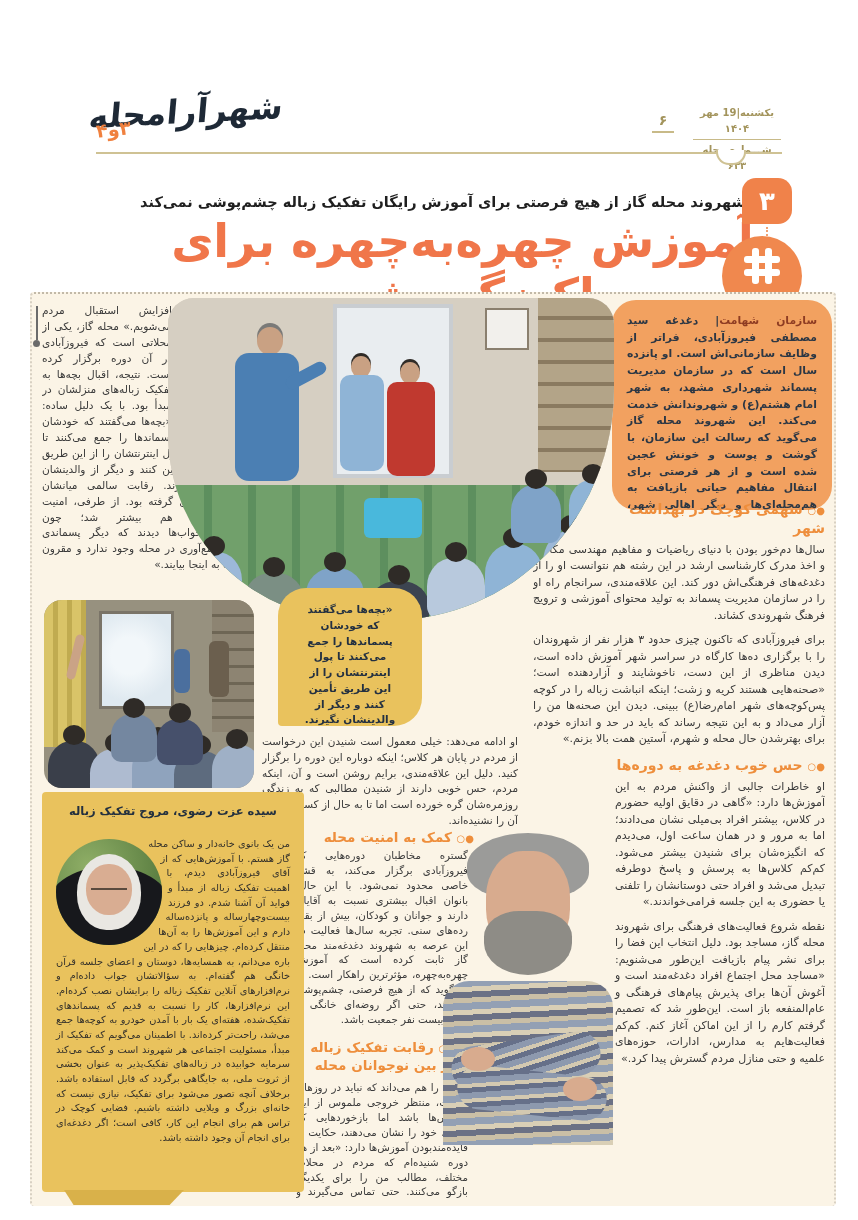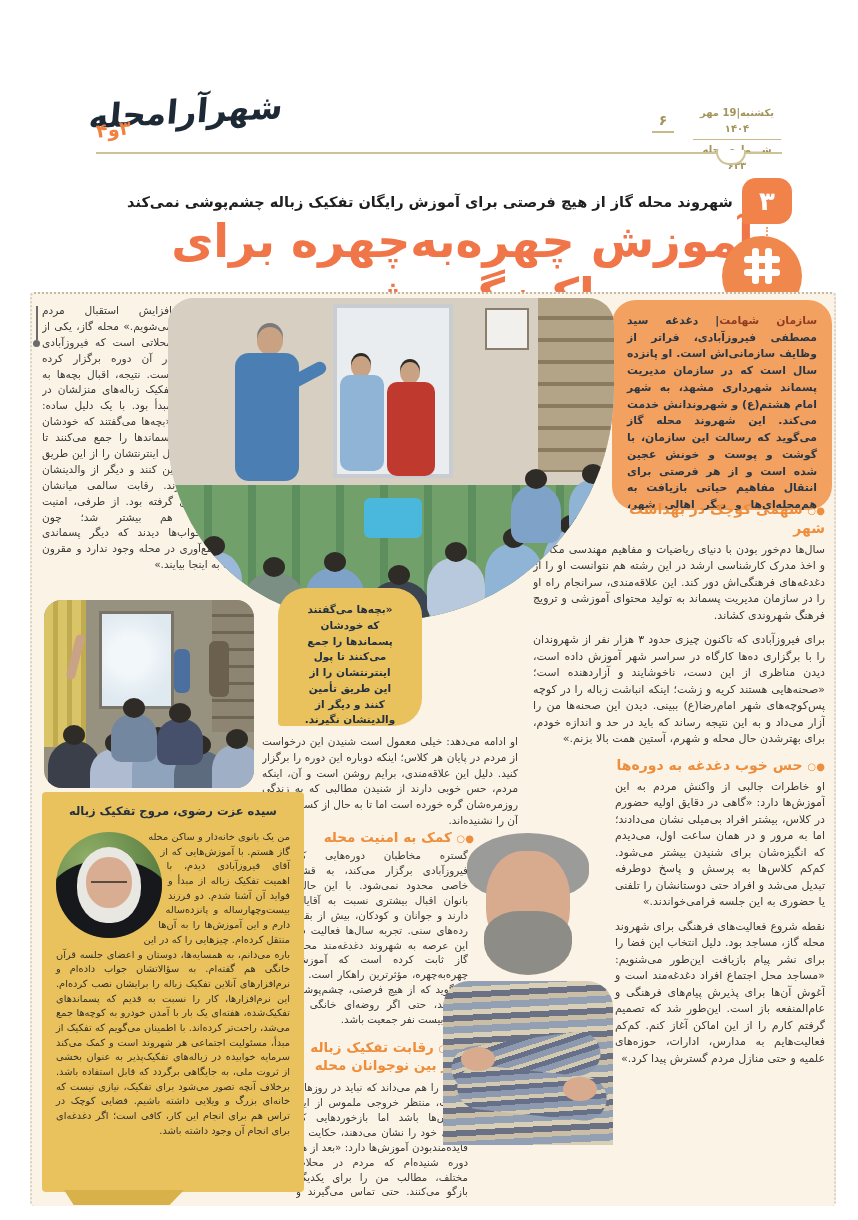--- a/index.html
+++ b/index.html
@@ -11,21 +11,21 @@
   .logo{left:92px;top:92px;width:190px;height:62px;color:#1e2936;font-size:33px;font-weight:bold;
         transform:rotate(-3deg) skewX(-8deg);letter-spacing:-2px;direction:rtl;text-align:left;}
   .logo-pages{left:96px;top:118px;color:#f0813f;font-size:19px;font-weight:bold;transform:rotate(-6deg);}
   .dateblock{left:693px;top:105px;width:88px;color:#a3945c;font-size:10px;font-weight:bold;text-align:center;line-height:1.6;}
   .dateblock .sep{border-top:1px solid #c8ba88;margin:2px 0;}
   .pagenum{left:652px;top:112px;width:22px;color:#a3945c;font-size:14px;font-weight:bold;text-align:center;border-bottom:2px solid #c8ba88;padding-bottom:3px;}
   .head-rule{left:96px;top:152px;width:686px;height:2px;background:#cfc294;}
   .head-notch{left:716px;top:150px;width:26px;height:13px;background:#ffffff;border:2px solid #cfc294;border-top:none;border-radius:0 0 13px 13px;}
 
   
-  .kicker{left:120px;top:194px;width:620px;text-align:center;font-size:14.5px;font-weight:bold;color:#1f1f1f;}
+  .kicker{left:133px;top:194px;width:620px;text-align:center;font-size:14.5px;font-weight:bold;color:#1f1f1f;}
   .main-title{left:105px;top:214px;width:715px;text-align:center;font-size:46px;font-weight:bold;color:#f0764a;letter-spacing:-1px;}
 
   
   .num-badge{left:742px;top:178px;width:50px;height:46px;background:#f0824a;border-radius:14px 14px 14px 2px;
              color:#fff;font-size:26px;font-weight:bold;text-align:center;line-height:46px;}
   .badge-dots{left:766px;top:227px;height:16px;border-left:2px dotted #f0a173;}
   .badge-circle{left:722px;top:236px;width:80px;height:80px;border-radius:50%;background:#f0884e;}
   .badge-circle .lbl{position:absolute;left:0;right:0;bottom:8px;text-align:center;color:#fff;font-size:10px;font-weight:bold;}
   .badge-circle svg{position:absolute;left:20px;top:10px;}
 
@@ -61,21 +61,21 @@
 
   .para-a{left:262px;top:734px;width:256px;height:94px;overflow:hidden;font-size:10.5px;}
   .mid-title1{left:304px;top:828px;width:170px;font-size:13.5px;}
   .mid-body1{left:296px;top:848px;width:172px;height:184px;overflow:hidden;font-size:10.3px;line-height:1.45;}
   .mid-title2{left:296px;top:1038px;width:160px;font-size:13.5px;}
   .mid-body2{left:296px;top:1080px;width:172px;height:118px;overflow:hidden;font-size:10.3px;line-height:1.45;}
 
   
   .sidebar{left:42px;top:792px;width:262px;height:400px;background:#e9c25d;border-radius:4px;
            padding:12px 14px;box-sizing:border-box;overflow:hidden;}
-  .sidebar .kicker2{text-align:center;color:#23303f;font-size:11.5px;font-weight:bold;margin-bottom:12px;}
+  .sidebar .kicker2{text-align:center;color:#23303f;font-size:11.5px;font-weight:bold;margin-bottom:19px;}
   .sidebar .title2{text-align:center;color:#e2581c;font-size:16px;font-weight:bold;margin-bottom:8px;}
   .sidebar .sb-body{color:#33302a;font-size:9.8px;line-height:1.5;text-align:justify;font-weight:500;}
   .sb-photo{float:left;width:106px;height:106px;border-radius:50%;shape-outside:circle(55px);margin:2px 8px 6px 0;
             position:relative;overflow:hidden;background:radial-gradient(circle at 30% 25%, #8fae66, #567a3e 75%);}
   .sb-tab{left:64px;top:1190px;width:120px;height:15px;background:#d9b14a;clip-path:polygon(0 0,100% 0,88% 100%,8% 100%);}
 
   
   .photo-main{left:168px;top:298px;width:446px;height:322px;overflow:hidden;z-index:1;
               border-radius:26px 26px 50% 42%/26px 26px 72% 58%;background:#d6cfc2;}
   .photo2{left:44px;top:600px;width:210px;height:188px;border-radius:18px;overflow:hidden;background:#97917f;z-index:2;}

